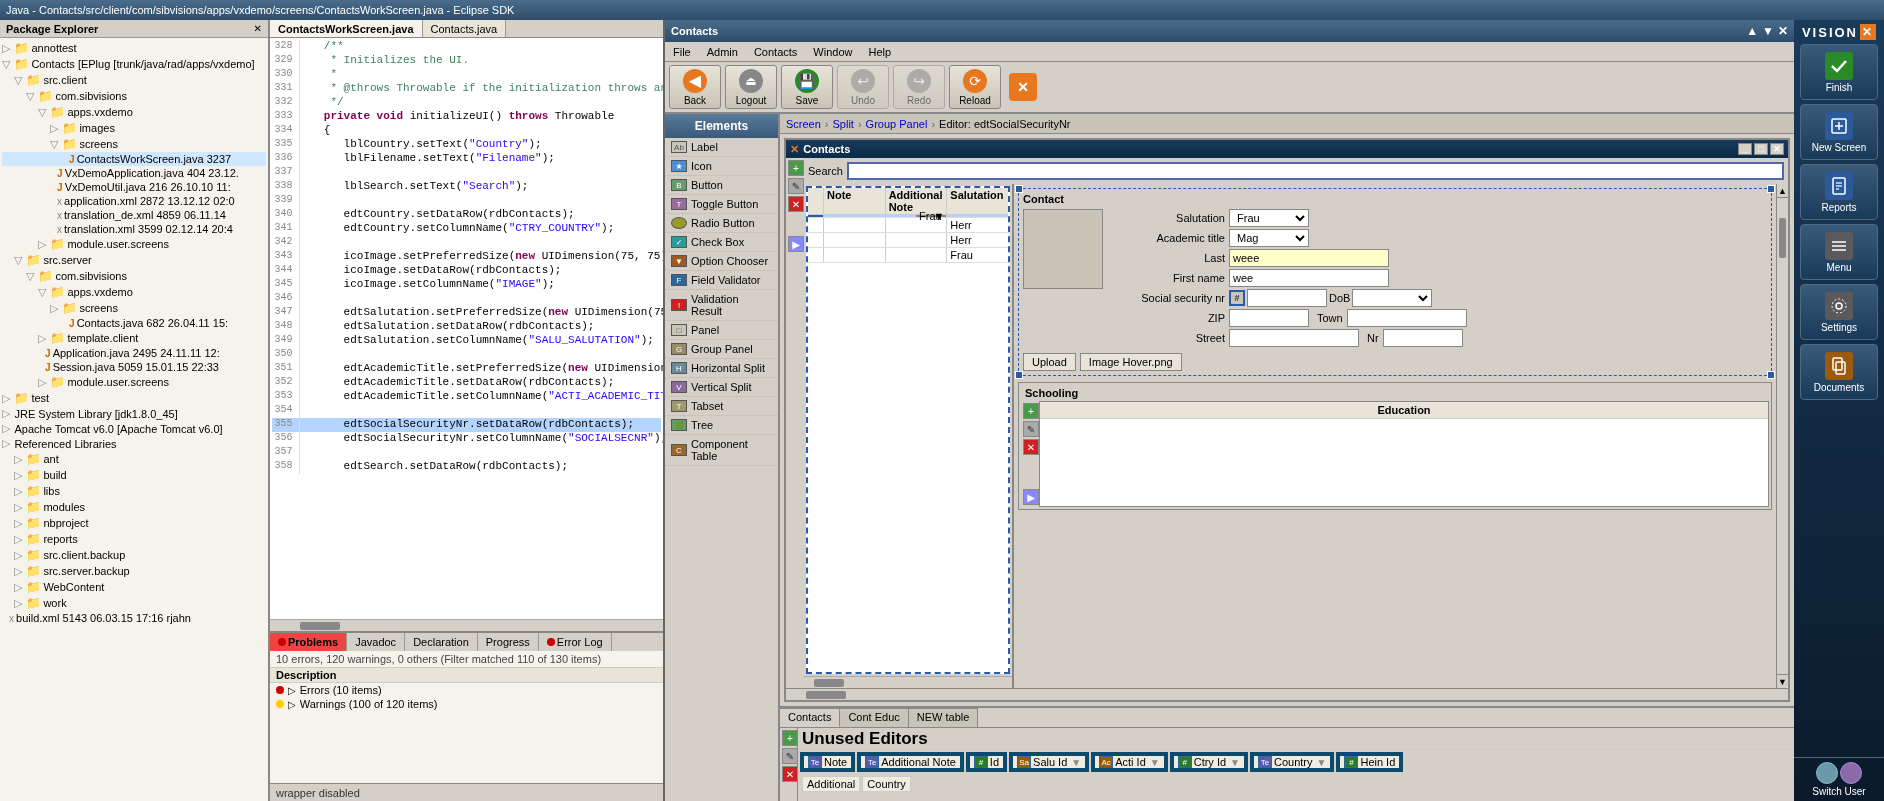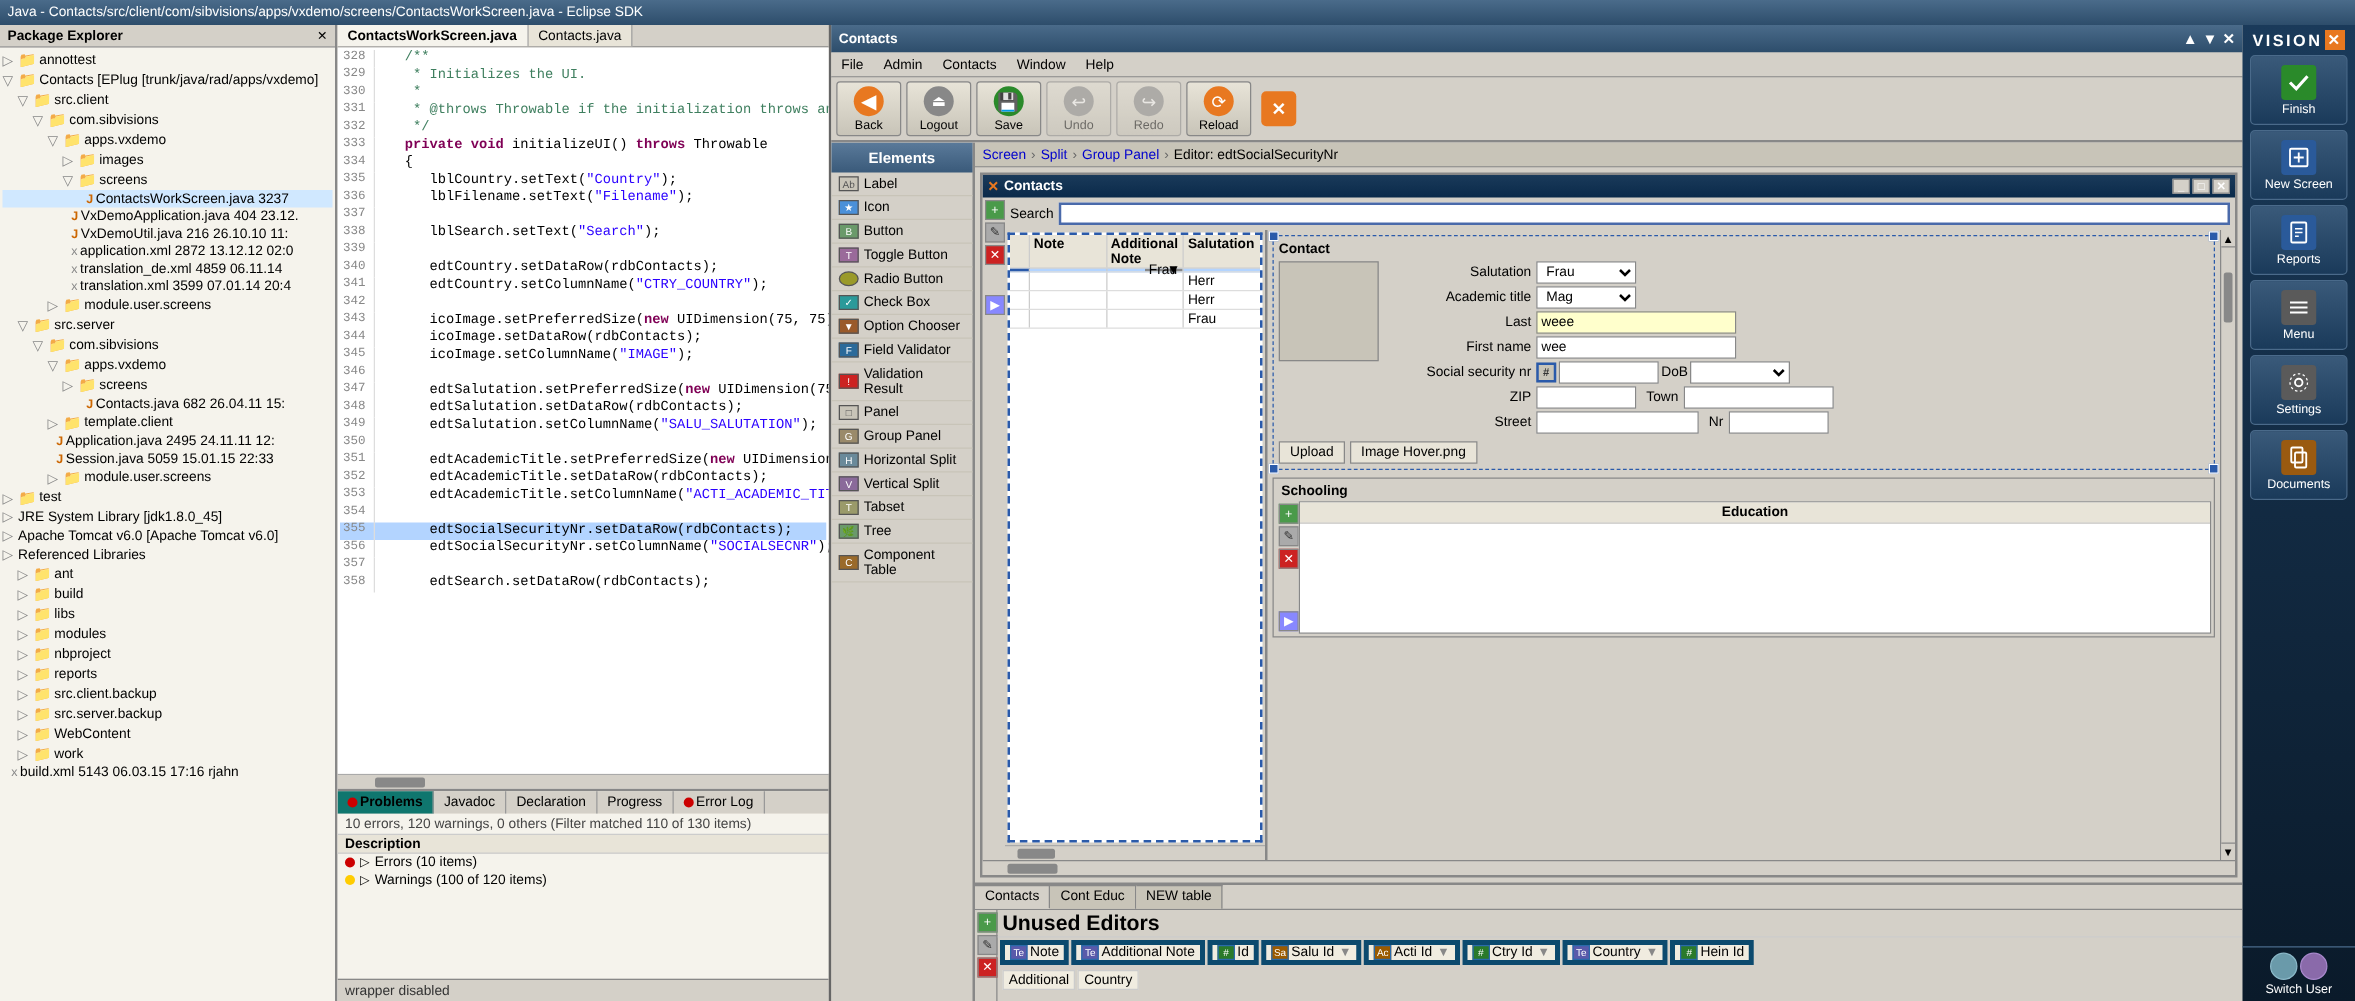--- a/index.html
+++ b/index.html
@@ -38,21 +38,21 @@
     .line-num { color: #888; width: 28px; text-align: center; padding-right: 4px; flex-shrink: 0; font-size: 10px; border-right: 1px solid #ddd; margin-right: 4px; }
     .code-content { color: #000; white-space: pre; }
     .code-keyword { color: #7f0055; font-weight: bold; }
     .code-string { color: #2a00ff; }
     .code-comment { color: #3f7f5f; }
 
     
     .bottom-panel { height: 170px; border-top: 2px solid #888; background: #f5f3ec; display: flex; flex-direction: column; }
     .bottom-tabs { display: flex; background: #d4d0c8; height: 18px; }
     .bottom-tab { padding: 1px 8px; font-size: 11px; border-right: 1px solid #999; cursor: pointer; display: flex; align-items: center; gap: 2px; }
-    .bottom-tab.active { background: #0f766e; font-weight: bold; }
+    .bottom-tab.active { background: #ef4444; font-weight: bold; }
     .error-dot { width: 8px; height: 8px; border-radius: 50%; display: inline-block; }
     .error-dot.red { background: #cc0000; }
     .error-dot.yellow { background: #ffcc00; }
 
     .problems-content { flex: 1; overflow: hidden; }
     .problems-header { background: #f5f3ec; padding: 2px 6px; font-size: 11px; border-bottom: 1px solid #ccc; color: #444; }
     .problems-table-header { display: flex; background: #e8e4d8; border-bottom: 1px solid #ccc; padding: 1px 6px; }
     .problems-table-header span { font-size: 11px; font-weight: bold; }
     .problems-row { display: flex; padding: 1px 6px; align-items: center; gap: 4px; }
 
@@ -268,21 +268,21 @@
                 <span>application.xml 2872 13.12.12 02:0</span>
               </div>
             <div class="tree-item" style="padding-left:48px;">
                 <span style="color:#888; margin-right:2px;">&nbsp;</span>
                 <span style="color:#888; font-size:10px;">x</span>
                 <span>translation_de.xml 4859 06.11.14</span>
               </div>
             <div class="tree-item" style="padding-left:48px;">
                 <span style="color:#888; margin-right:2px;">&nbsp;</span>
                 <span style="color:#888; font-size:10px;">x</span>
-                <span>translation.xml 3599 07.01.14 20:4</span>
+                <span>translation.xml 3599 02.12.14 20:4</span>
               </div>
             <div class="tree-item" style="padding-left:36px;">
                 <span style="color:#888; margin-right:2px;">▷</span>
                 <span class="folder-icon">📁</span>
                 <span>module.user.screens</span>
               </div>
             <div class="tree-item" style="padding-left:12px;">
                 <span style="color:#888; margin-right:2px;">▽</span>
                 <span class="folder-icon">📁</span>
                 <span>src.server</span>

